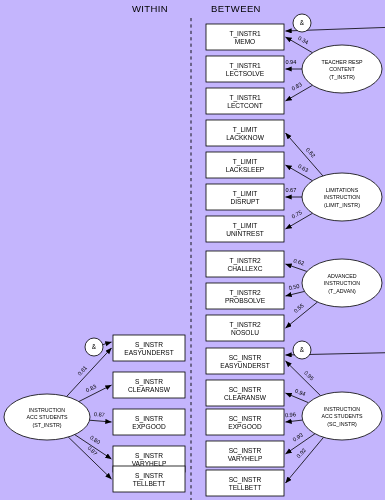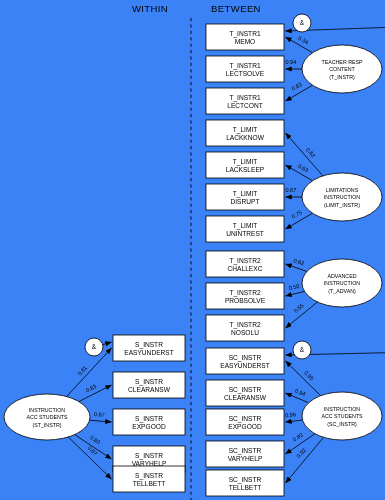--- a/index.html
+++ b/index.html
@@ -1,19 +1,19 @@
 <!DOCTYPE html>
 <html><head>
 <meta charset="utf-8">
 <style>
   html,body{margin:0;padding:0;background:#ffffff;}
   #page{
     position:relative;
     width:385px;height:500px;
-    background:#3b82f6;
+    background:#c4b5fd;
     font-family:"Liberation Sans", sans-serif;
     overflow:hidden;
   }
   svg{display:block;}
   .hdr{
     font-family:"Liberation Sans", sans-serif;
     font-size:9.5px;
     fill:#000;
     letter-spacing:0.4px;
   }

